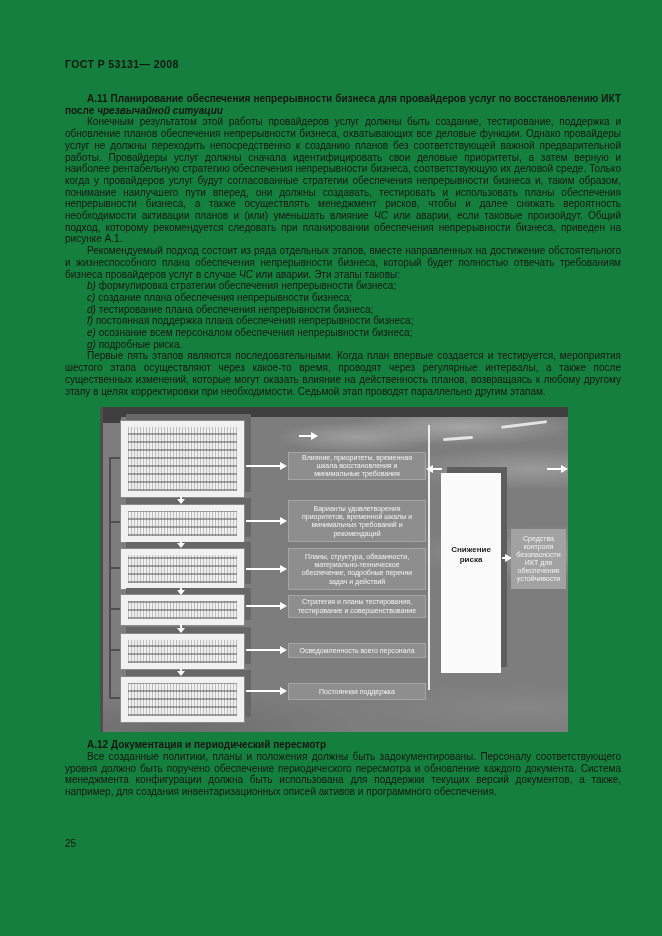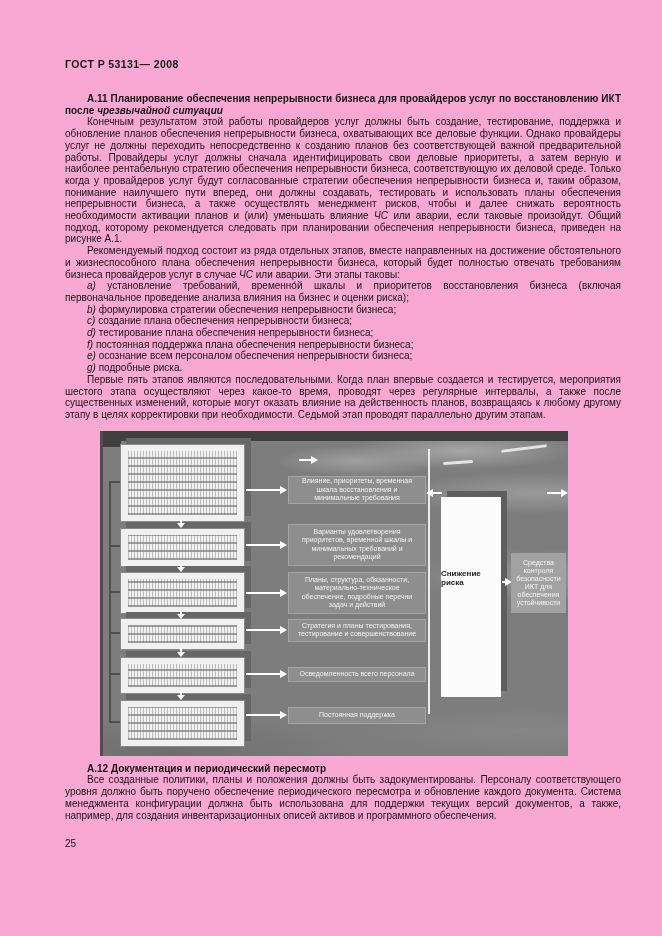--- a/index.html
+++ b/index.html
@@ -1,17 +1,17 @@
 <!DOCTYPE html>
 <html lang="ru"><head>
 <meta charset="utf-8">
 <style>
   html,body { margin:0; padding:0; background:#ffffff; }
   .page {
-    position:relative; width:662px; height:936px; background:#f9a8d4;
+    position:relative; width:662px; height:936px; background:#15803d;
     font-family:"Liberation Sans", sans-serif; color:#141414; overflow:hidden;
   }
   .content { position:absolute; left:65px; top:58px; width:556px; }
   .gost-header { font-size:10.5px; font-weight:bold; letter-spacing:0.4px; }
   .body-text p { margin:0; font-size:10px; line-height:11.7px; text-align:justify; text-indent:22px; }
   .h-a11 { margin-top:23px !important; font-weight:bold; }
   .h-a12 { font-weight:bold; margin-top:3px !important; }
   .emph { font-style:italic; }
   .li-label { font-style:italic; }
   
@@ -46,21 +46,21 @@
   
   .out-box {
     position:absolute; left:185px; width:138px; background:#8e8e8e; border:1px solid #a5a5a5;
     color:#f3f3f3; font-size:7px; line-height:8.3px; text-align:center;
     display:flex; align-items:center; justify-content:center; padding:2px 4px; box-sizing:border-box;
   }
   
   .risk-box {
     position:absolute; left:338px; top:66px; width:60px; height:200px; background:#fbfbfb;
     box-shadow:6px -6px 0 #5e5e5e; color:#1d1d1d; font-weight:bold; font-size:8px; line-height:9.5px;
-    padding-top:72px; box-sizing:border-box;
+    text-align:center; padding-top:72px; box-sizing:border-box;
   }
   .controls-box {
     position:absolute; left:408px; top:122px; width:55px; height:60px; background:#a2a2a2;
     color:#f4f4f4; font-size:7px; line-height:8px; text-align:center;
     display:flex; align-items:center; justify-content:center; padding:2px; box-sizing:border-box;
   }
   
   .harrow { position:absolute; height:2px; background:#ffffff; }
   .harrow.right::after {
     content:""; position:absolute; right:-7px; top:-3px; width:0; height:0;
@@ -88,21 +88,20 @@
 <div class="page">
   <div class="content body-text">
     <div class="gost-header">ГОСТ Р 53131— 2008</div>
 
     <p class="h-a11"><span>А.11 Планирование обеспечения непрерывности бизнеса для провайдеров услуг по восстановлению ИКТ после </span><span class="emph">чрезвычайной ситуации</span></p>
 
     <p><span>Конечным результатом этой работы провайдеров услуг должны быть создание, тестирование, поддержка и обновление планов обеспечения непрерывности бизнеса, охватывающих все деловые функции. Однако провайдеры услуг не должны переходить непосредственно к созданию планов без соответствующей важной предварительной работы. Провайдеры услуг должны сначала идентифицировать свои деловые приоритеты, а затем верную и наиболее рентабельную стратегию обеспечения непрерывности бизнеса, соответствующую их деловой среде. Только когда у провайдеров услуг будут согласованные стратегии обеспечения непрерывности бизнеса и, таким образом, понимание наилучшего пути вперед, они должны создавать, тестировать и использовать планы обеспечения непрерывности бизнеса, а также осуществлять менеджмент рисков, чтобы и далее снижать вероятность необходимости активации планов и (или) уменьшать влияние </span><span class="emph">ЧС</span><span> или аварии, если таковые произойдут. Общий подход, которому рекомендуется следовать при планировании обеспечения непрерывности бизнеса, приведен на рисунке А.1.</span></p>
 
     <p><span>Рекомендуемый подход состоит из ряда отдельных этапов, вместе направленных на достижение обстоятельного и жизнеспособного плана обеспечения непрерывности бизнеса, который будет полностью отвечать требованиям бизнеса провайдеров услуг в случае </span><span class="emph">ЧС</span><span> или аварии. Эти этапы таковы:</span></p>
 
-    <p><span class="li-label">a)</span> <span>установление требований, временно́й шкалы и приоритетов восстановления бизнеса (включая первоначальное проведение анализа влияния на бизнес и оценки риска);</span></p>
     <p><span class="li-label">b)</span> <span>формулировка стратегии обеспечения непрерывности бизнеса;</span></p>
     <p><span class="li-label">c)</span> <span>создание плана обеспечения непрерывности бизнеса;</span></p>
     <p><span class="li-label">d)</span> <span>тестирование плана обеспечения непрерывности бизнеса;</span></p>
     <p><span class="li-label">f)</span> <span>постоянная поддержка плана обеспечения непрерывности бизнеса;</span></p>
     <p><span class="li-label">e)</span> <span>осознание всем персоналом обеспечения непрерывности бизнеса;</span></p>
     <p><span class="li-label">g)</span> <span>подробные риска.</span></p>
 
     <p>Первые пять этапов являются последовательными. Когда план впервые создается и тестируется, мероприятия шестого этапа осуществляют через какое-то время, проводят через регулярные интервалы, а также после существенных изменений, которые могут оказать влияние на действенность планов, возвращаясь к любому другому этапу в целях корректировки при необходимости. Седьмой этап проводят параллельно другим этапам.</p>
 
     <div class="figure-block">

